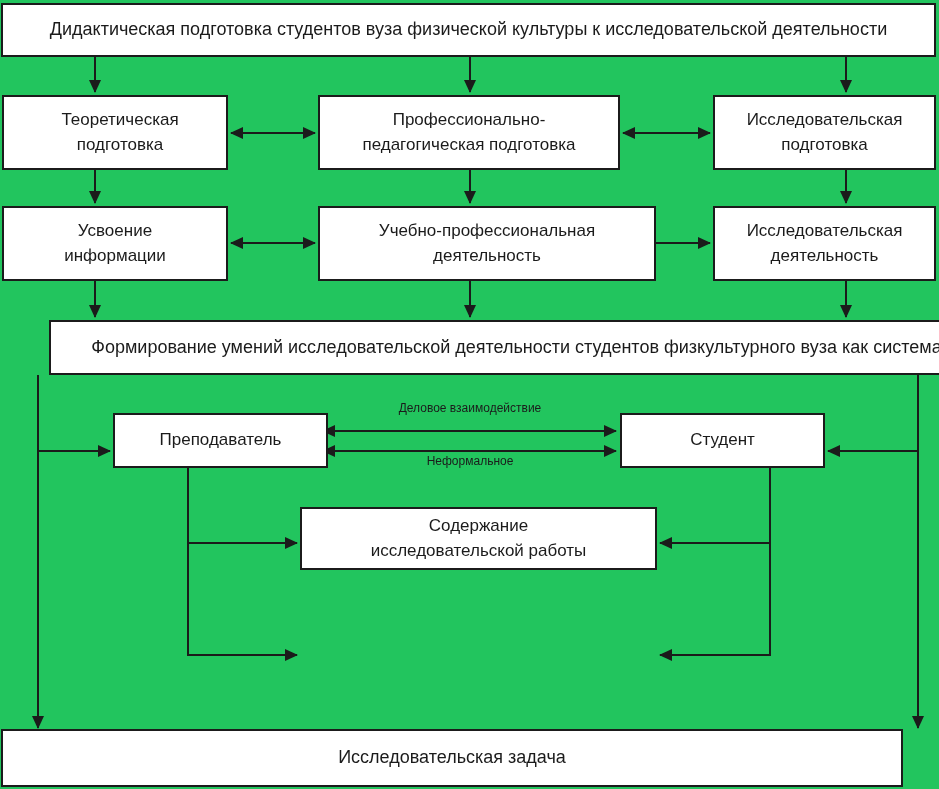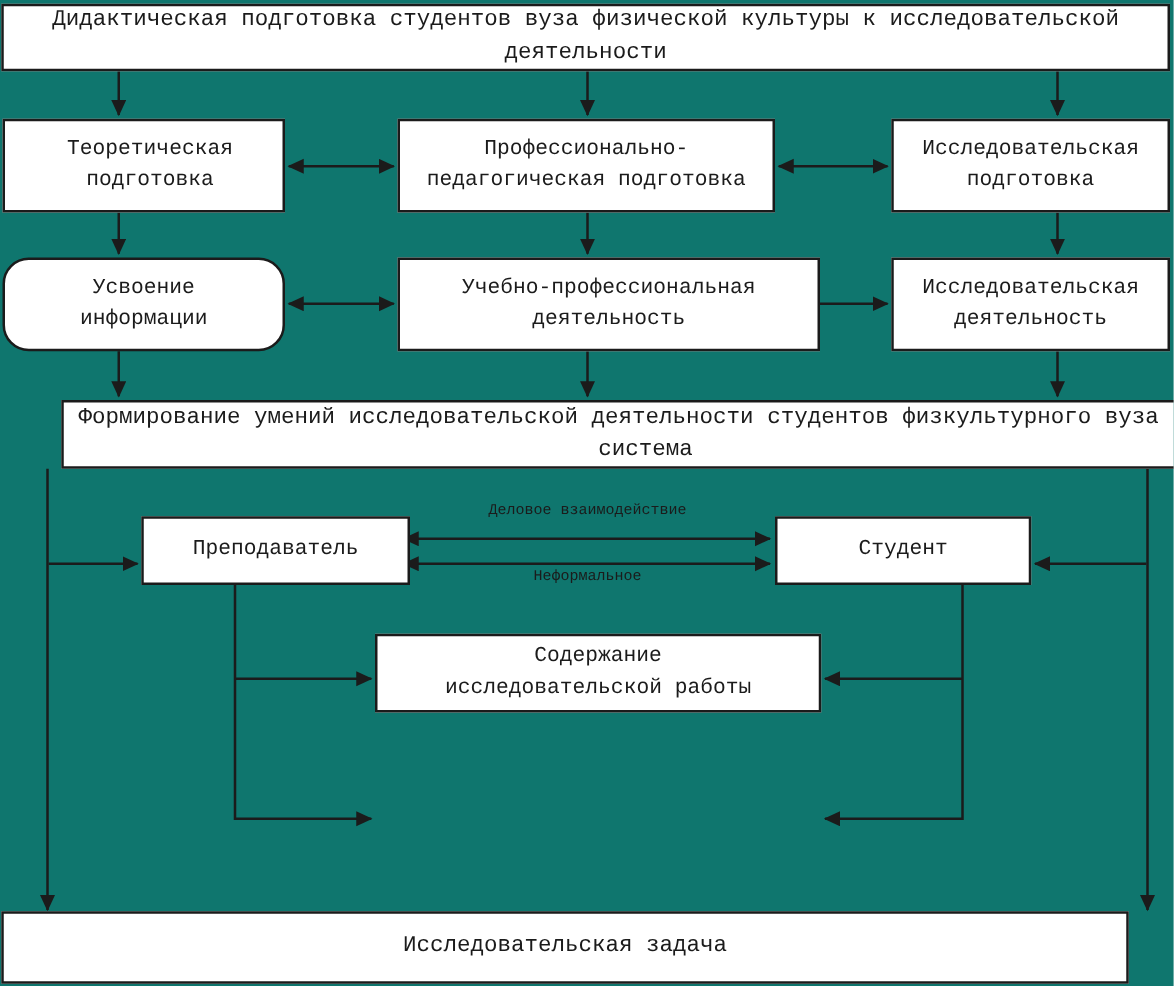--- a/index.html
+++ b/index.html
@@ -1,21 +1,21 @@
 <!DOCTYPE html>
 <html><head>
 <meta charset="utf-8">
 <style>
   html, body { margin: 0; padding: 0; background: #ffffff; }
   .stage {
     position: relative;
     width: 939px;
     height: 789px;
-    background: #0f766e;
-    font-family: Liberation Mono, monospace;
+    background: #22c55e;
+    font-family: Liberation Sans, sans-serif;
     color: #1b1b1b;
     overflow: hidden;
   }
   .wires {
     position: absolute;
     left: 0; top: 0;
     width: 939px; height: 789px;
   }
   .box {
     position: absolute;
@@ -37,21 +37,21 @@
     text-align: center;
     font-size: 12px;
     line-height: 1.3;
     white-space: nowrap;
   }
   
   .top-banner      { left: 1px;   top: 3px;   width: 935px; height: 54px; }
   .prep-left       { left: 2px;   top: 95px;  width: 226px; height: 75px; padding-left: 16px; }
   .prep-center     { left: 318px; top: 95px;  width: 302px; height: 75px; }
   .prep-right      { left: 713px; top: 95px;  width: 223px; height: 75px; }
-  .act-left        { left: 2px;   top: 206px; width: 226px; height: 75px; border-radius: 21px; }
+  .act-left        { left: 2px;   top: 206px; width: 226px; height: 75px; }
   .act-center      { left: 318px; top: 206px; width: 338px; height: 75px; }
   .act-right       { left: 713px; top: 206px; width: 223px; height: 75px; }
   .system-banner   { left: 1px;   top: 320px; width: 935px; height: 55px; margin-left: 48px; }
   .teacher-box     { left: 113px; top: 413px; width: 215px; height: 55px; }
   .student-box     { left: 620px; top: 413px; width: 205px; height: 55px; }
   .content-box     { left: 300px; top: 507px; width: 357px; height: 63px; }
   .material-box    { left: 300px; top: 618px; width: 357px; height: 75px; }
   .bottom-banner   { left: 1px;   top: 729px; width: 902px; height: 58px; }
   .label-business  { left: 320px; top: 401px; width: 300px; }
   .label-informal  { left: 320px; top: 454px; width: 300px; }

